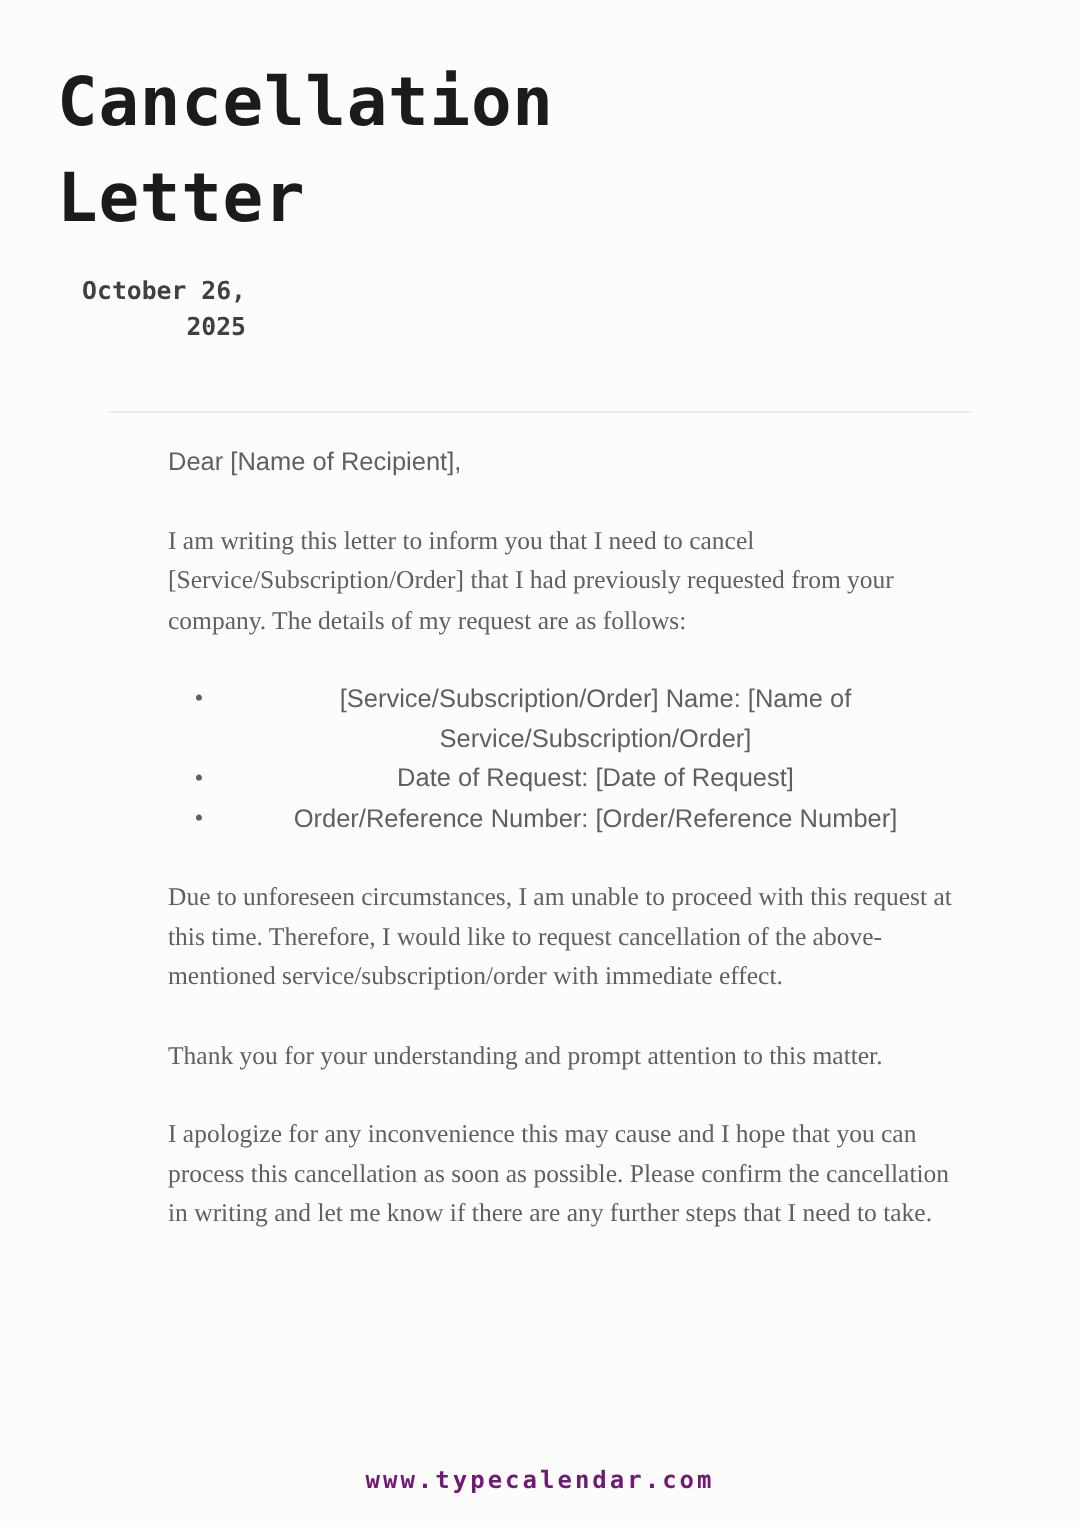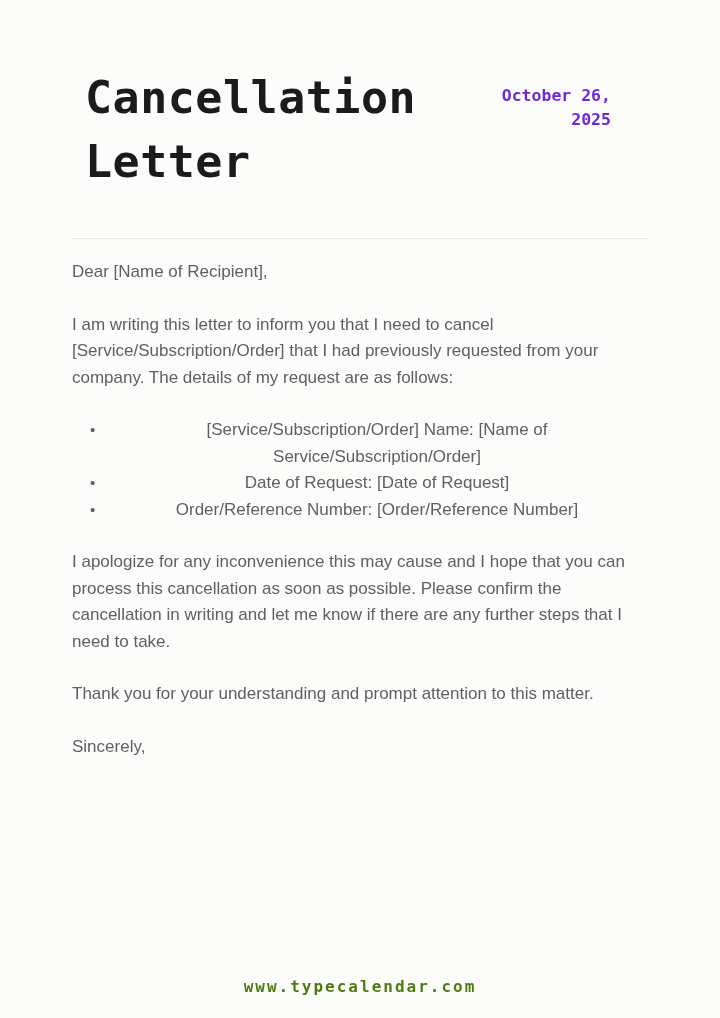--- a/index.html
+++ b/index.html
@@ -8,55 +8,57 @@
     position: relative;
     width: 720px;
     height: 1018px;
     margin: 0 auto;
     background: #fcfcfb;
     overflow: hidden;
     font-family: "Liberation Sans", sans-serif;
   }
   .header {
     display: flex;
-    justify-content: center;
+    justify-content: space-between;
     align-items: flex-start;
-    padding: 66px 62px 0 38px;
+    padding: 36px 62px 0 38px;
+    flex-direction: column;
   }
   .doc-title {
     width: 400px;
     font-family: "DejaVu Sans Mono", monospace;
     font-weight: bold;
     font-size: 45px;
     line-height: 64px;
     letter-spacing: 0.5px;
     color: #1b1b1b;
   }
   .doc-date {
     width: 126px;
     margin-top: 18px;
     font-family: "DejaVu Sans Mono", monospace;
     font-weight: bold;
     font-size: 16.5px;
     line-height: 24px;
     text-align: right;
-    color: #6d28d9;
+    color: #404040;
   }
   .divider {
     border: none;
     border-top: 1px solid #e8e8e6;
     margin: 44px 72px 0 72px;
   }
   .letter-body {
     padding: 20px 72px 0 72px;
     font-size: 17px;
     line-height: 26.5px;
     color: #5d6166;
+    margin-left: 40px;
   }
-  .letter-body p { margin-bottom: 26px; }
+  .letter-body p { margin-bottom: 26px; font-family: Liberation Serif, serif; }
   .salutation { margin-bottom: 26px; }
   ul.detail-list {
     list-style: none;
     margin: 26px 0 26px 18px;
     text-align: center;
   }
   ul.detail-list li {
     position: relative;
     padding-left: 16px;
   }
@@ -72,21 +74,21 @@
   .site-footer {
     position: absolute;
     left: 0;
     right: 0;
     bottom: 22px;
     text-align: center;
     font-family: "DejaVu Sans Mono", monospace;
     font-weight: bold;
     font-size: 16px;
     letter-spacing: 2px;
-    color: #4d7c0f;
+    color: #701a75;
   }
 </style>
 </head>
 <body>
 
 <div class="page">
 
   <div class="header">
     <div class="doc-title">Cancellation Letter</div>
     <div class="doc-date">October 26, 2025</div>
@@ -99,26 +101,26 @@
     <div class="salutation">Dear [Name of Recipient],</div>
 
     <p>I am writing this letter to inform you that I need to cancel [Service/Subscription/Order] that I had previously requested from your company. The details of my request are as follows:</p>
 
     <ul class="detail-list">
       <li>[Service/Subscription/Order] Name: [Name of Service/Subscription/Order]</li>
       <li>Date of Request: [Date of Request]</li>
       <li>Order/Reference Number: [Order/Reference Number]</li>
     </ul>
 
+    <p>Due to unforeseen circumstances, I am unable to proceed with this request at this time. Therefore, I would like to request cancellation of the above-mentioned service/subscription/order with immediate effect.</p>
+
+    <p>Thank you for your understanding and prompt attention to this matter.</p>
 
     <p>I apologize for any inconvenience this may cause and I hope that you can process this cancellation as soon as possible. Please confirm the cancellation in writing and let me know if there are any further steps that I need to take.</p>
 
-    <p>Thank you for your understanding and prompt attention to this matter.</p>
-
     <div class="closing-block">
-      <div>Sincerely,</div>
     </div>
 
   </div>
 
   <div class="site-footer">www.typecalendar.com</div>
 
 </div>
 
 </body></html>

